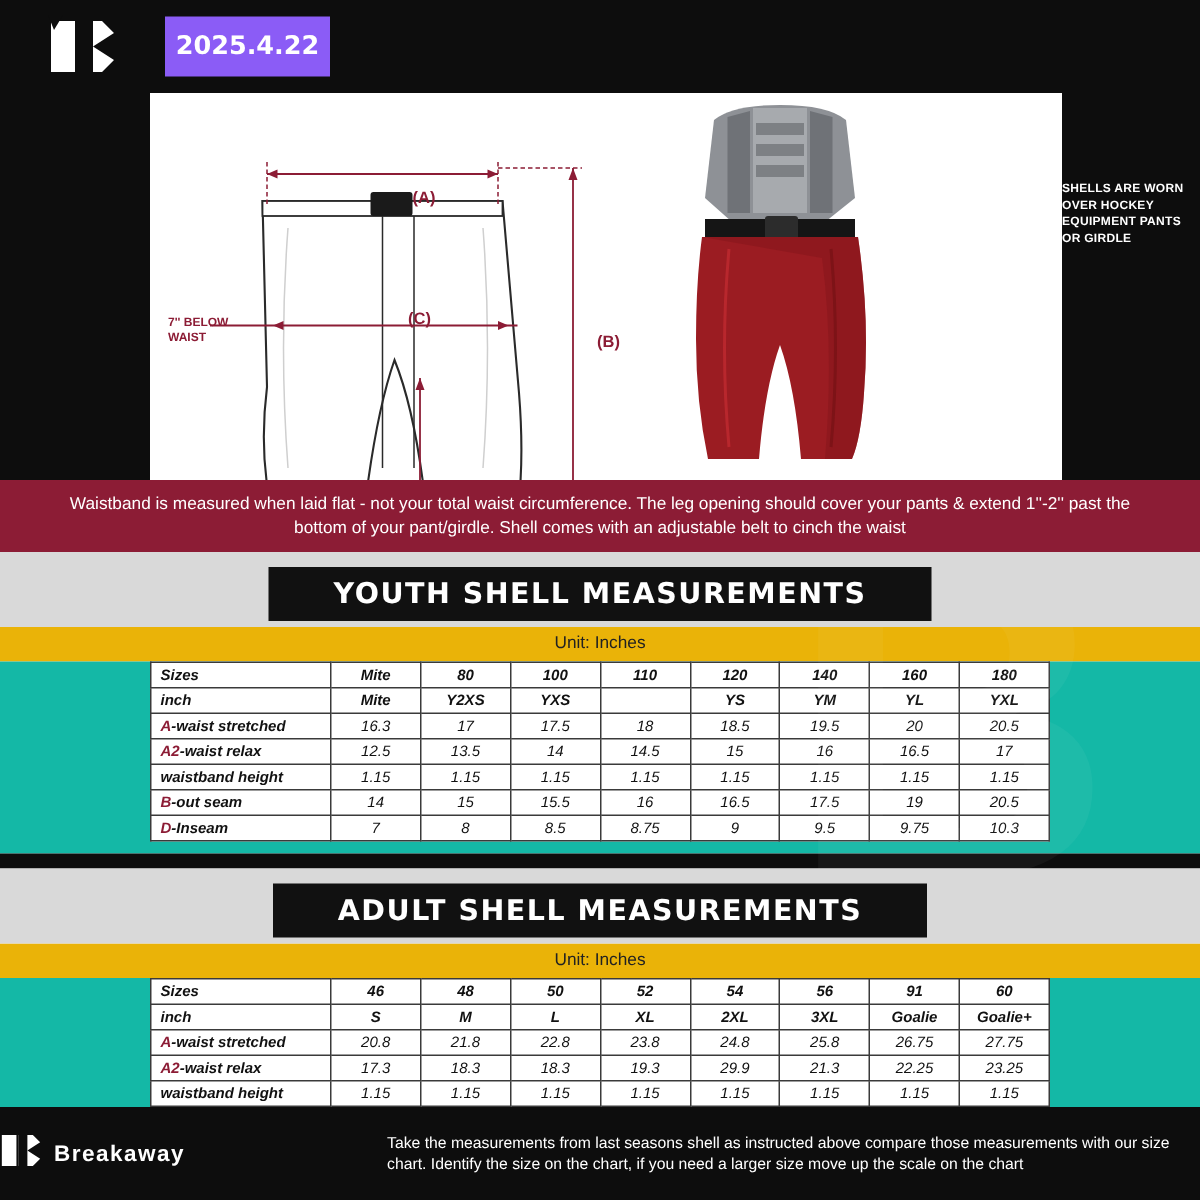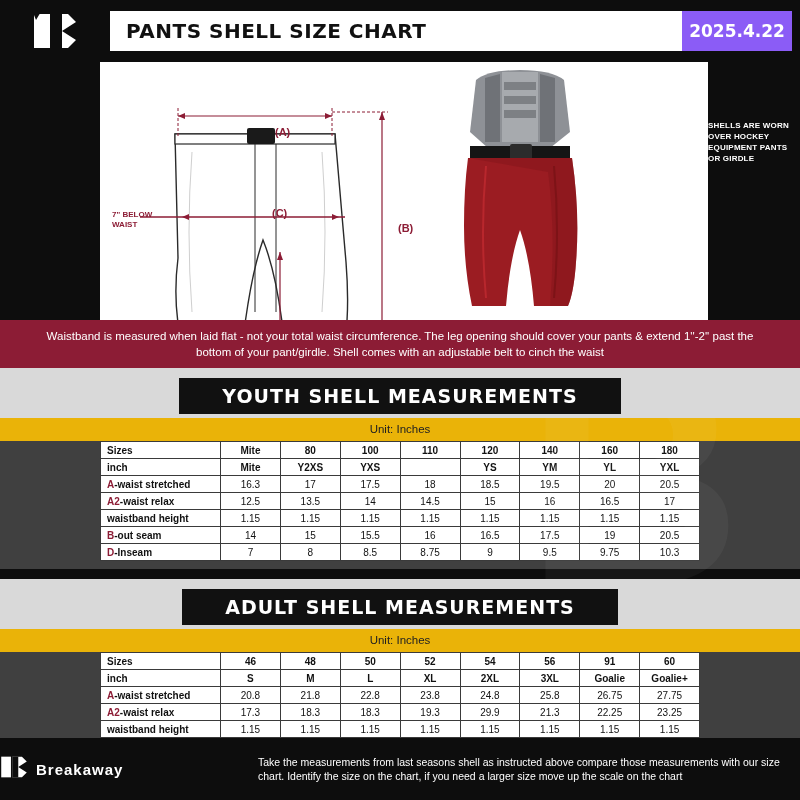--- a/index.html
+++ b/index.html
@@ -58,21 +58,21 @@
   
   .section-band { background:#d9d9d9; padding:10px 0 4px; text-align:center; position:relative; }
   .section-pill {
     display:inline-block; background:#111; color:#fff; padding:7px 43px;
     font-size:19px; font-weight:bold; letter-spacing:1px;
     font-family:"DejaVu Sans", sans-serif;
   }
   .unit { text-align:center; font-size:11.5px; color:#222; padding:5px 0 6px; background:#eab308; }
 
   
-  .table-wrap { background:#404040; padding:0 100px 8px; }
+  .table-wrap { background:#14b8a6; padding:0 100px 8px;font-style:italic; }
   table { width:100%; border-collapse:collapse; background:#fff; table-layout:fixed; }
   td, th { border:1px solid #3a3a3a; font-size:10px; height:17px; text-align:center; color:#111; }
   td.rowhead { text-align:left; padding-left:6px; font-weight:bold; width:118px; }
   td.rowhead .accent { color:#8c1c35; }
   tr.head td { font-weight:bold; }
   .spacer-black { height:10px; background:#0d0d0d; }
 
   
   .footer { position:absolute; left:0; bottom:0; width:800px; height:62px; background:#0d0d0d; display:flex; align-items:center; }
   .footer-logo { width:258px; display:flex; align-items:center; gap:8px; }
@@ -94,23 +94,20 @@
   <div class="header">
     <div class="logo-wrap">
       <span class="logo-b">
         <svg width="46" height="42" viewBox="0 0 46 42">
           <polygon points="2,4 18,4 18,38 2,38" fill="#ffffff"></polygon>
           <polygon points="20,4 36,4 44,12 30,21 44,30 36,38 20,38" fill="#ffffff"></polygon>
           <polygon points="20,4 30,4 30,38 20,38" fill="#0d0d0d"></polygon>
           <polygon points="0,0 10,0 4,10" fill="#0d0d0d"></polygon>
         </svg>
       </span>
-    </div>
-    <div class="title-box">
-      <span class="title">PANTS SHELL SIZE CHART</span>
     </div>
     <div class="date-box">2025.4.22</div>
   </div>
 
   <div class="illus">
     <div class="side-black-l"></div>
     <div class="side-black-r"></div>
 
     <div class="note">SHELLS ARE WORN OVER HOCKEY EQUIPMENT PANTS OR GIRDLE</div>
 

